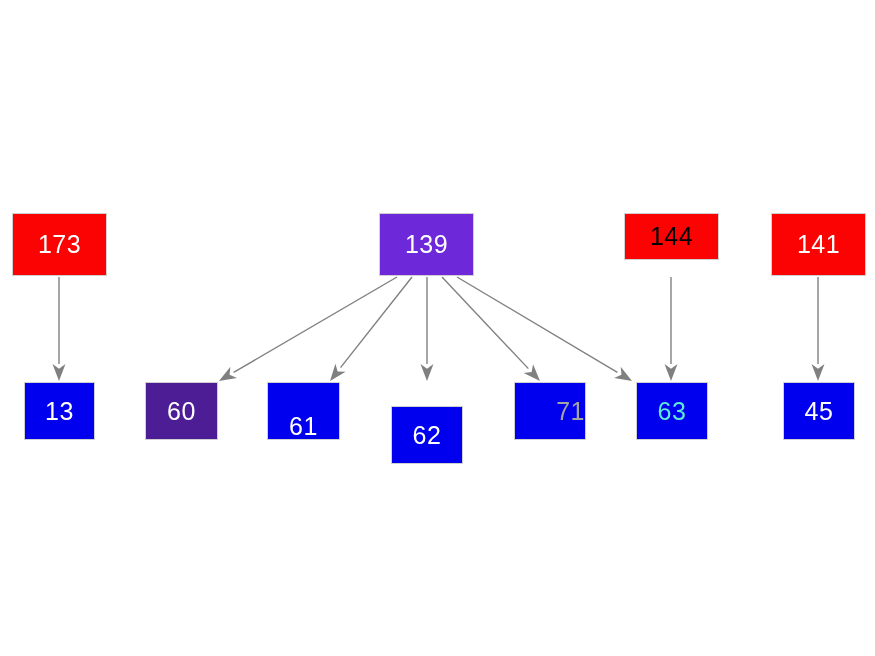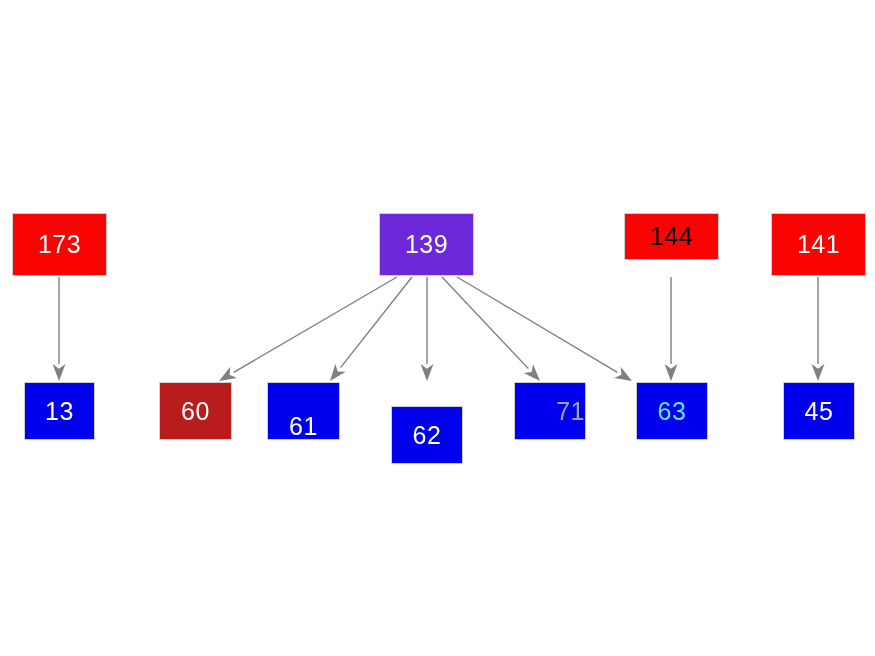--- a/index.html
+++ b/index.html
@@ -94,21 +94,21 @@
     </div>
     <div class="node node-source" style="left: 624px; top: 213px; width: 95px; height: 47px; background: rgb(252, 3, 3); border-color: rgb(208, 208, 208); color: #000000;">
       <span>144</span>
     </div>
     <div class="node node-source" style="left: 771px; top: 213px; width: 95px; height: 63px; background: rgb(252, 3, 3); border-color: rgb(208, 208, 208); color: rgb(255, 255, 255); text-align: center;">
       <span>141</span>
     </div>
     <div class="node node-target" style="left: 24px; top: 382px; width: 71px; height: 58px; background: rgb(0, 0, 238); border-color: rgb(208, 208, 208); color: rgb(255, 255, 255);">
       <span>13</span>
     </div>
-    <div class="node node-target" style="left: 145px; top: 382px; width: 73px; height: 58px; background: #b91c1c; border-color: rgb(208, 208, 208); color: rgb(255, 255, 255); margin-left: 14px;">
+    <div class="node node-target" style="left: 145px; top: 382px; width: 73px; height: 58px; background: #4c1d95; border-color: rgb(208, 208, 208); color: rgb(255, 255, 255);">
       <span>60</span>
     </div>
     <div class="node node-target" style="left: 267px; top: 382px; width: 73px; height: 58px; background: rgb(0, 0, 238); border-color: rgb(208, 208, 208); color: rgb(255, 255, 255); align-items: flex-end;">
       <span>61</span>
     </div>
     <div class="node node-target" style="left: 391px; top: 382px; width: 72px; height: 58px; background: rgb(0, 0, 238); border-color: rgb(208, 208, 208); color: rgb(255, 255, 255); margin-top: 24px;">
       <span>62</span>
     </div>
     <div class="node node-target" style="left: 514px; top: 382px; width: 72px; height: 58px; background: rgb(0, 0, 238); border-color: rgb(208, 208, 208); color: #a3a3a3; justify-content: flex-end;">
       <span>71</span>

